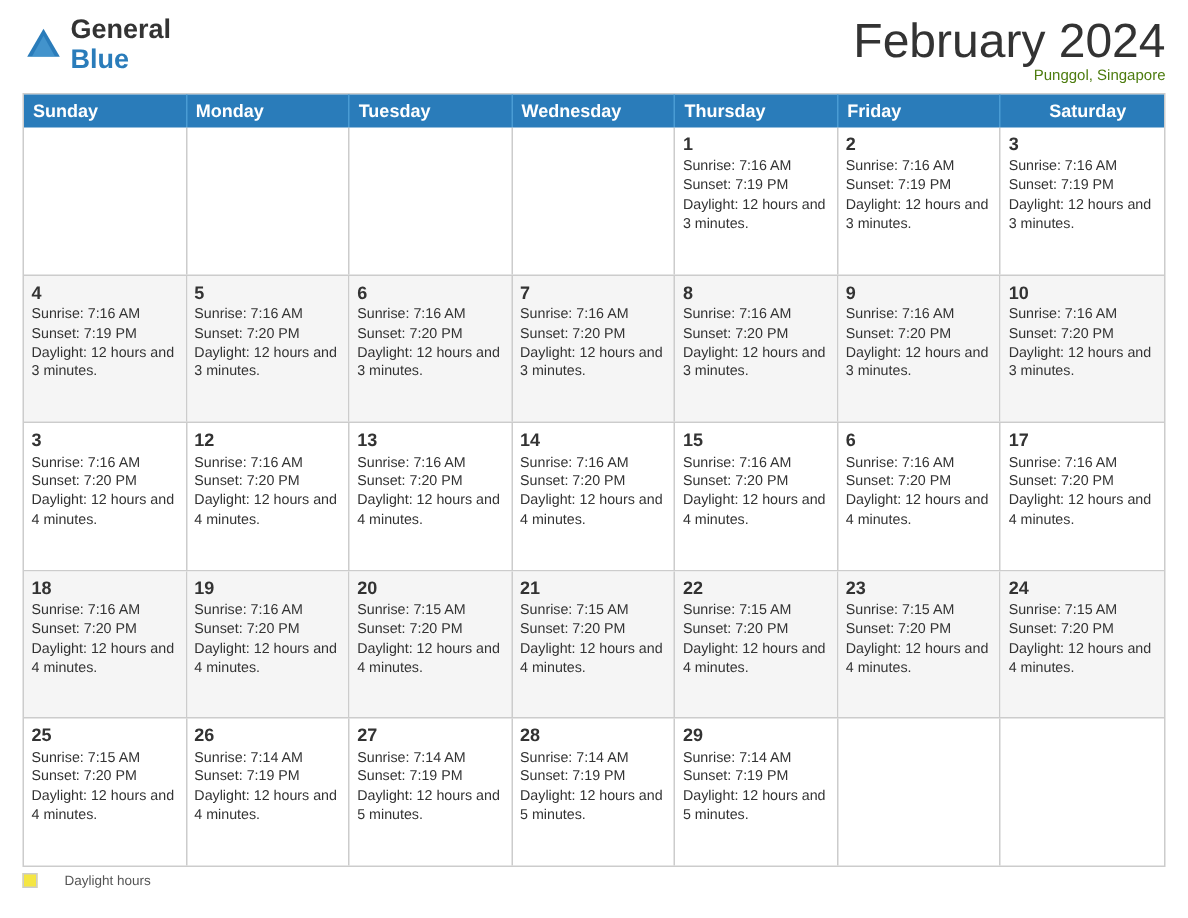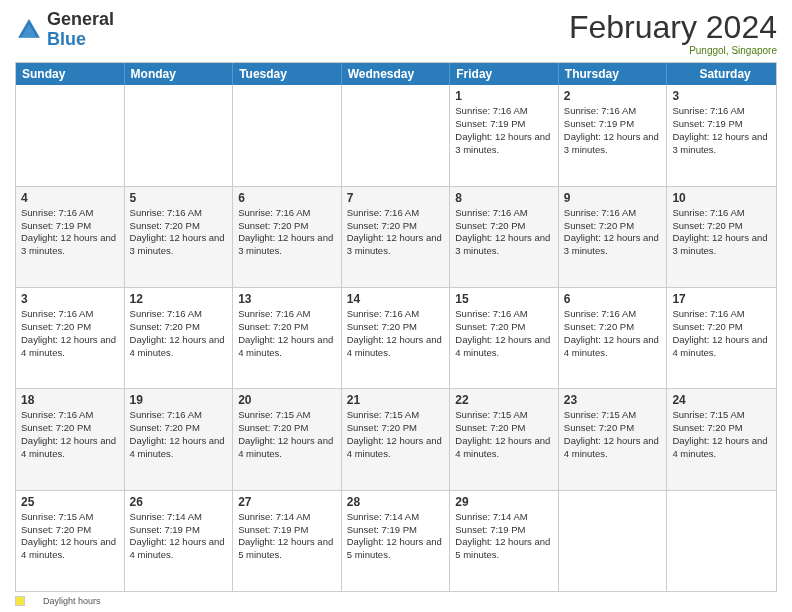--- a/index.html
+++ b/index.html
@@ -6,21 +6,21 @@
     body {
       font-family: Arial, sans-serif;
       background: #fff;
       width: 792px;
       height: 612px;
       overflow: hidden;
     }
     .page {
       width: 792px;
       height: 612px;
-      padding: 10px 15px 6px 15px;
+      padding: 10px 15px 20px 15px;
       display: flex;
       flex-direction: column;
       border-radius: 23px;
     }
     .header {
       display: flex;
       justify-content: space-between;
       align-items: flex-start;
       margin-bottom: 6px;
     }
@@ -137,22 +137,22 @@
       <div class="location">Punggol, Singapore</div>
     </div>
   </div>
 
   <div class="calendar">
     <div class="cal-header" id="cal-header">
         <div class="cal-header-cell">Sunday</div>
         <div class="cal-header-cell">Monday</div>
         <div class="cal-header-cell">Tuesday</div>
         <div class="cal-header-cell">Wednesday</div>
+        <div class="cal-header-cell">Thursday</div>
         <div class="cal-header-cell">Friday</div>
-        <div class="cal-header-cell">Thursday</div>
         <div class="cal-header-cell">Saturday</div>
       </div>
     <div class="cal-body" id="cal-body">
         <div class="cal-row">
           <div class="cal-cell"></div>
           <div class="cal-cell"></div>
           <div class="cal-cell"></div>
           <div class="cal-cell"></div>
           <div class="cal-cell"><span class="day-num">1</span><span>Sunrise: 7:16 AM<br>Sunset: 7:19 PM<br>Daylight: 12 hours and 3 minutes.</span></div>
           <div class="cal-cell"><span class="day-num">2</span><span>Sunrise: 7:16 AM<br>Sunset: 7:19 PM<br>Daylight: 12 hours and 3 minutes.</span></div>

